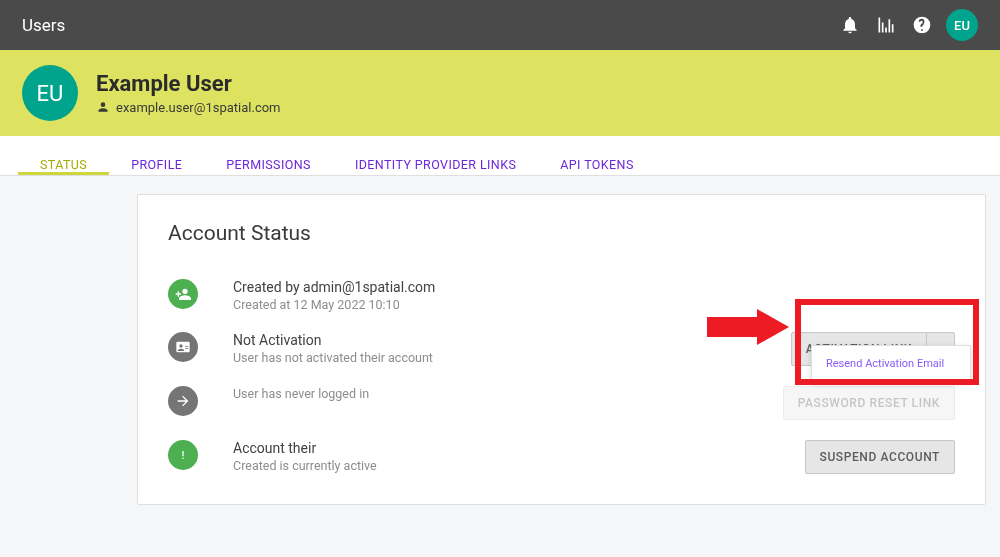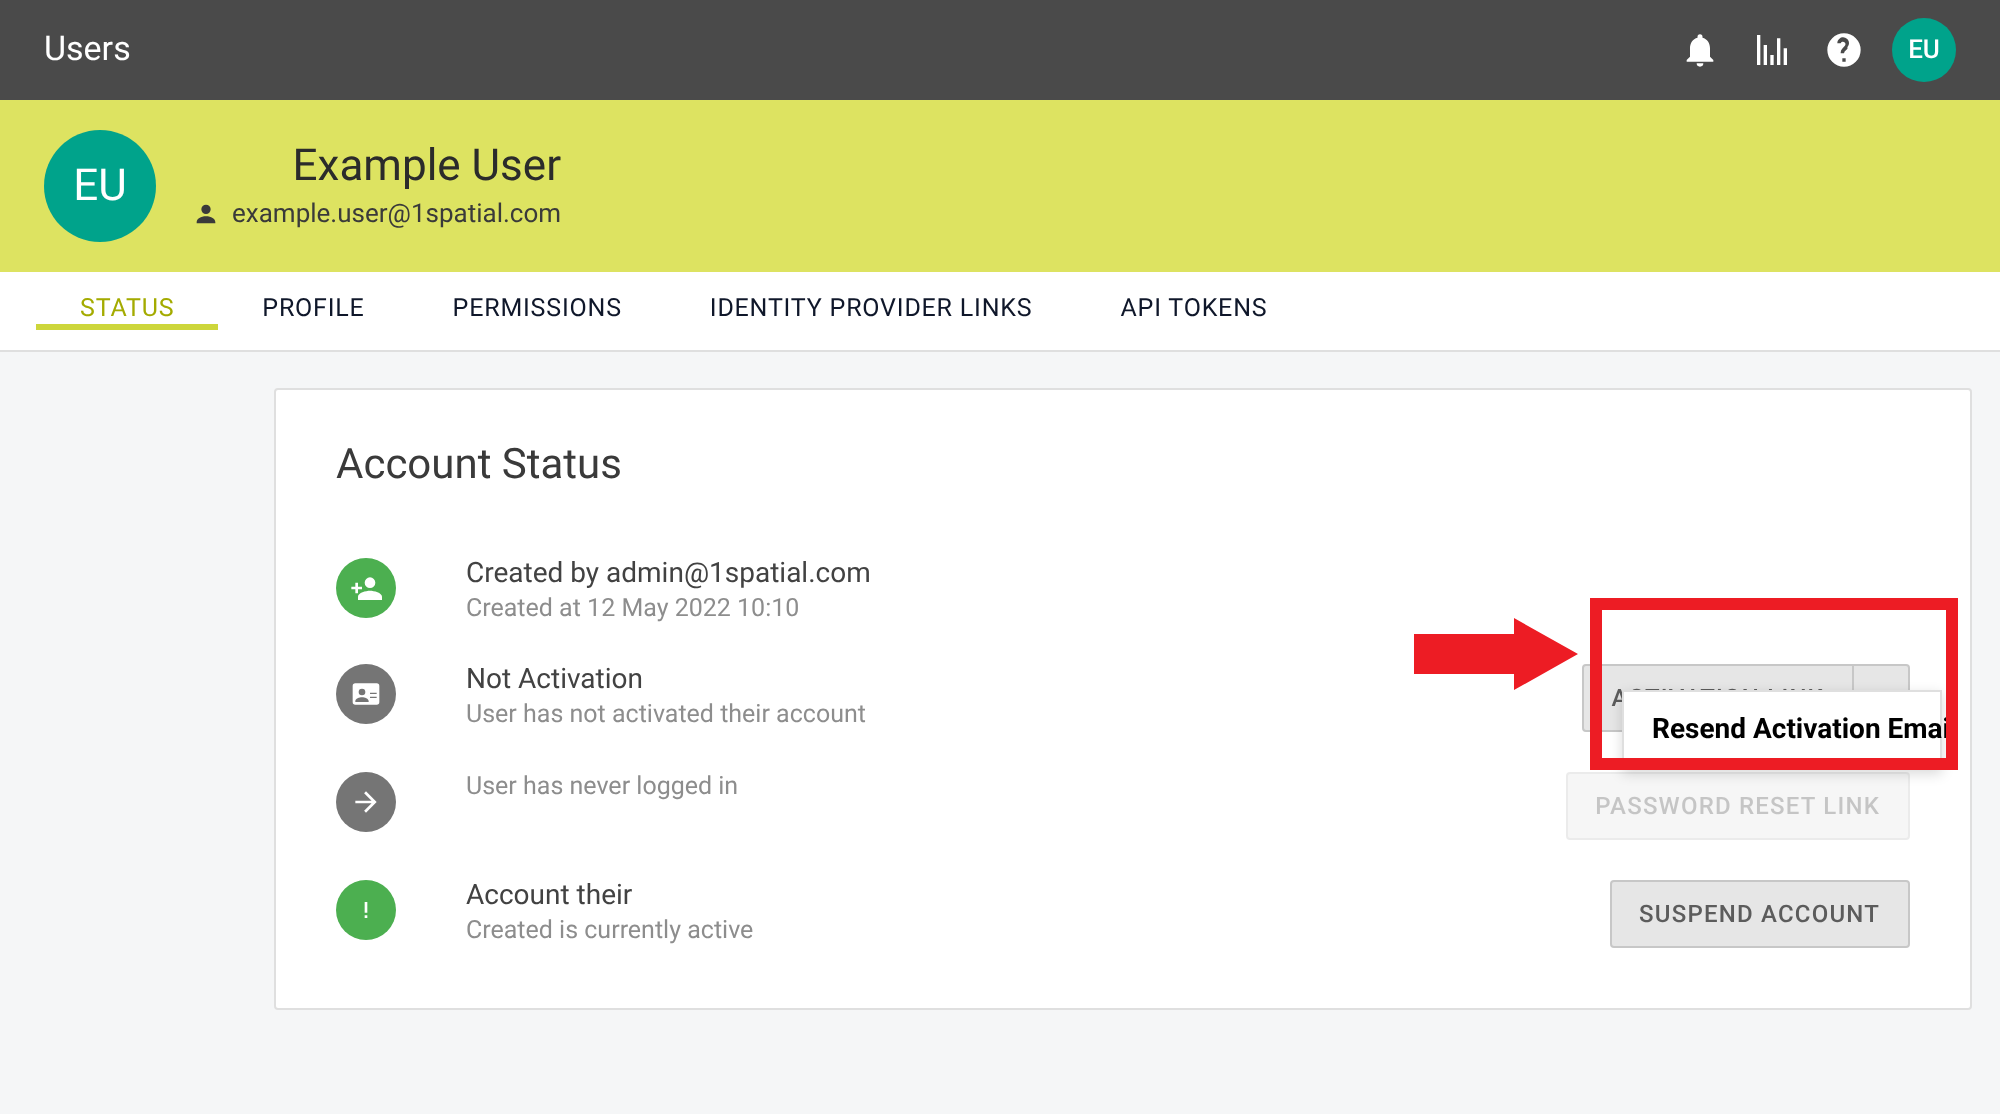--- a/index.html
+++ b/index.html
@@ -23,27 +23,27 @@
   .topbar{height:50px;background:var(--topbar);color:#fff;display:flex;align-items:center;padding:0 22px;}
   .topbar .title{font-size:17px;font-weight:400;}
   .topbar .spacer{flex:1;}
   .topbar .tb-icon{width:36px;height:36px;display:flex;align-items:center;justify-content:center;cursor:pointer;}
   .topbar svg{fill:#fff;width:20px;height:20px;}
   .topbar .avatar{width:32px;height:32px;border-radius:50%;background:var(--teal);color:#fff;display:flex;align-items:center;justify-content:center;font-size:13px;font-weight:500;margin-left:6px;}
 
   
   .banner{height:86px;background:var(--banner);display:flex;align-items:center;padding:0 22px;}
   .banner .big-avatar{width:56px;height:56px;border-radius:50%;background:var(--teal);color:#fff;display:flex;align-items:center;justify-content:center;font-size:22px;font-weight:400;margin-right:18px;}
-  .banner .name{font-size:22px;color:#2b2b2b;font-weight:400;margin-bottom:4px;text-align:right;}
+  .banner .name{font-size:22px;color:#2b2b2b;font-weight:700;margin-bottom:4px;}
   .banner .email-row{display:flex;align-items:flex-start;gap:6px;color:#3a3a3a;font-size:13px;}
   .banner .email-row svg{width:14px;height:14px;fill:#3a3a3a;}
 
   
-  .tabs{height:40px;background:#fff;display:flex;align-items:center;padding:0 18px;border-bottom:1px solid var(--border);}
-  .tab{padding:0 22px;display:flex;align-items:center;font-size:12.5px;letter-spacing:0.4px;color:#0f172a;cursor:pointer;border-bottom:3px solid transparent;}
+  .tabs{height:40px;background:#fff;display:flex;align-items:flex-end;padding:0 18px;border-bottom:1px solid var(--border);}
+  .tab{padding:0 22px;display:flex;align-items:center;font-size:12.5px;letter-spacing:0.4px;color:#6d28d9;cursor:pointer;border-bottom:3px solid transparent;}
   .tab.active{color:#a4ab00;border-bottom-color:#cdd63b;}
 
   
   .page{padding:18px 18px 18px 137px;}
   .card{background:var(--card);border:1px solid var(--border);border-radius:2px;padding:26px 30px 20px;width:849px;position:relative;}
   .card h2{font-size:21px;font-weight:400;color:#3a3a3a;margin-bottom:24px;}
   .status-row{display:flex;align-items:flex-start;gap:20px;padding:10px 0;}
   .status-row .icon-circle{width:30px;height:30px;border-radius:50%;display:flex;align-items:center;justify-content:center;flex-shrink:0;}
   .icon-circle svg{width:16px;height:16px;fill:#fff;}
   .ic-green{background:var(--green);}
@@ -57,21 +57,21 @@
   .btn-split{display:flex;align-items:stretch;}
   .btn-split .btn{border-top-right-radius:0;border-bottom-right-radius:0;}
   .btn-split .caret-btn{background:var(--btn-bg);border:1px solid #c7c7c7;border-left:none;width:28px;display:flex;align-items:center;justify-content:center;border-radius:0 2px 2px 0;cursor:pointer;}
   .btn-split .caret-btn svg{width:10px;height:10px;fill:#4a4a4a;}
 
   
   .red-box{position:absolute;border:6px solid var(--red);z-index:5;pointer-events:none;}
   .red-arrow{position:absolute;z-index:5;pointer-events:none;}
 
   
-  .dropdown{position:absolute;background:#fff;border:1px solid var(--border);box-shadow:0 2px 6px rgba(0,0,0,0.15);font-size:14px;color:#000000;z-index:4;font-weight:bold;}
+  .dropdown{position:absolute;background:#fff;border:1px solid var(--border);box-shadow:0 2px 6px rgba(0,0,0,0.15);font-size:11px;color:#8b5cf6;z-index:4;}
   .dropdown .item{padding:11px 14px;white-space:nowrap;cursor:pointer;}
 </style>
 </head>
 <body>
 
 <div class="topbar">
   <div class="title">Users</div>
   <div class="spacer"></div>
   <div class="tb-icon">
     <svg viewBox="0 0 24 24">

